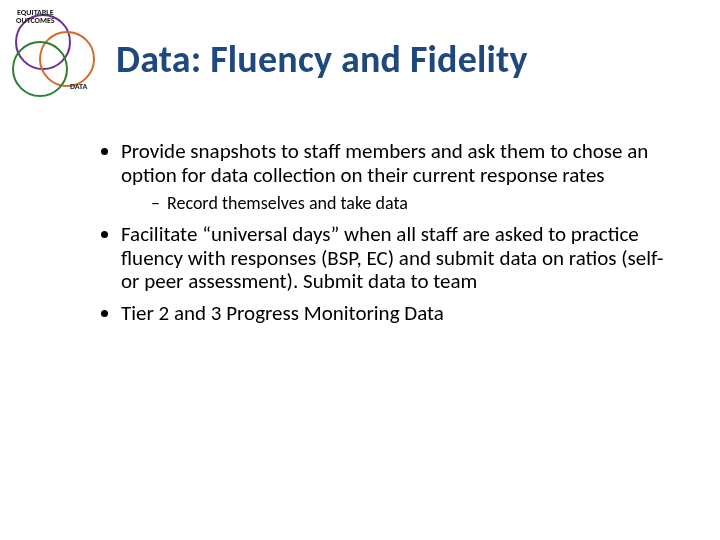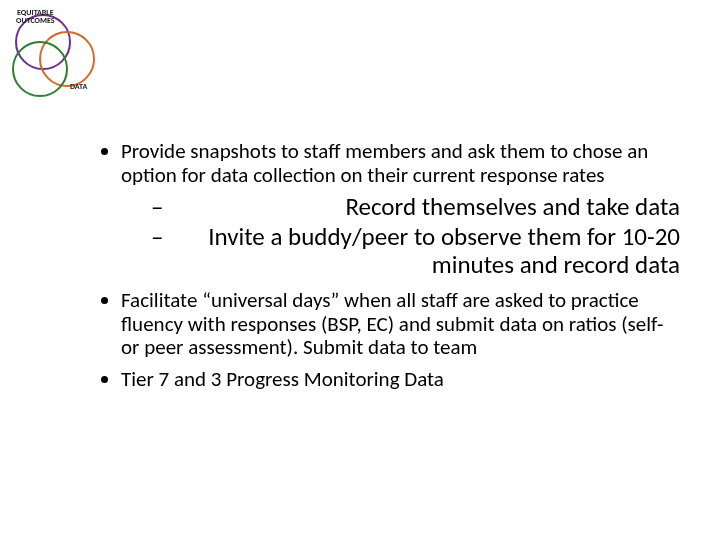--- a/index.html
+++ b/index.html
@@ -60,22 +60,21 @@
     padding-left: 22px;
   }
   ul.top > li {
     margin-bottom: 8px;
     margin-left: 47px;
   }
   ul.sub {
     list-style: none;
     margin: 6px 0 10px 0;
     padding-left: 30px;
-    font-size: 25px;
-    text-align: right;
+    font-size: 18px;
   }
   ul.sub > li {
     position: relative;
     padding-left: 16px;
     margin-bottom: 2px;
   }
   ul.sub > li::before {
     content: "–";
     position: absolute;
     left: 0;
@@ -91,28 +90,28 @@
     <svg width="100" height="100" viewBox="0 0 100 100">
       <circle cx="37" cy="36" r="27" fill="none" stroke="#6b2e8f" stroke-width="2"></circle>
       <circle cx="61" cy="53" r="27" fill="none" stroke="#d46a2a" stroke-width="2"></circle>
       <circle cx="34" cy="63" r="27" fill="none" stroke="#2e7d32" stroke-width="2"></circle>
     </svg>
     <div class="venn-label eq" style="white-space:pre;">EQUITABLE
 OUTCOMES</div>
     <div class="venn-label data">DATA</div>
   </div>
 
+  <div class="title">Data:  Fluency and Fidelity</div>
 
   <div class="body">
     <ul class="top">
       <li>
         <span>Provide snapshots to staff members and ask them to chose an option for data collection on their current response rates</span>
         <ul class="sub">
           <li><span>Record themselves and take data</span></li>
-          <li><span>Invite a buddy/peer to observe them for 10-20 minutes and record data</span></li>
         </ul>
       </li>
       <li><span>Facilitate “universal days” when all staff are asked to practice fluency with responses (BSP, EC) and submit data on ratios (self- or peer assessment). Submit data to team</span></li>
-      <li><span>Tier 7 and 3 Progress Monitoring Data</span></li>
+      <li><span>Tier 2 and 3 Progress Monitoring Data</span></li>
     </ul>
   </div>
 
 </div>
 
 </body></html>

